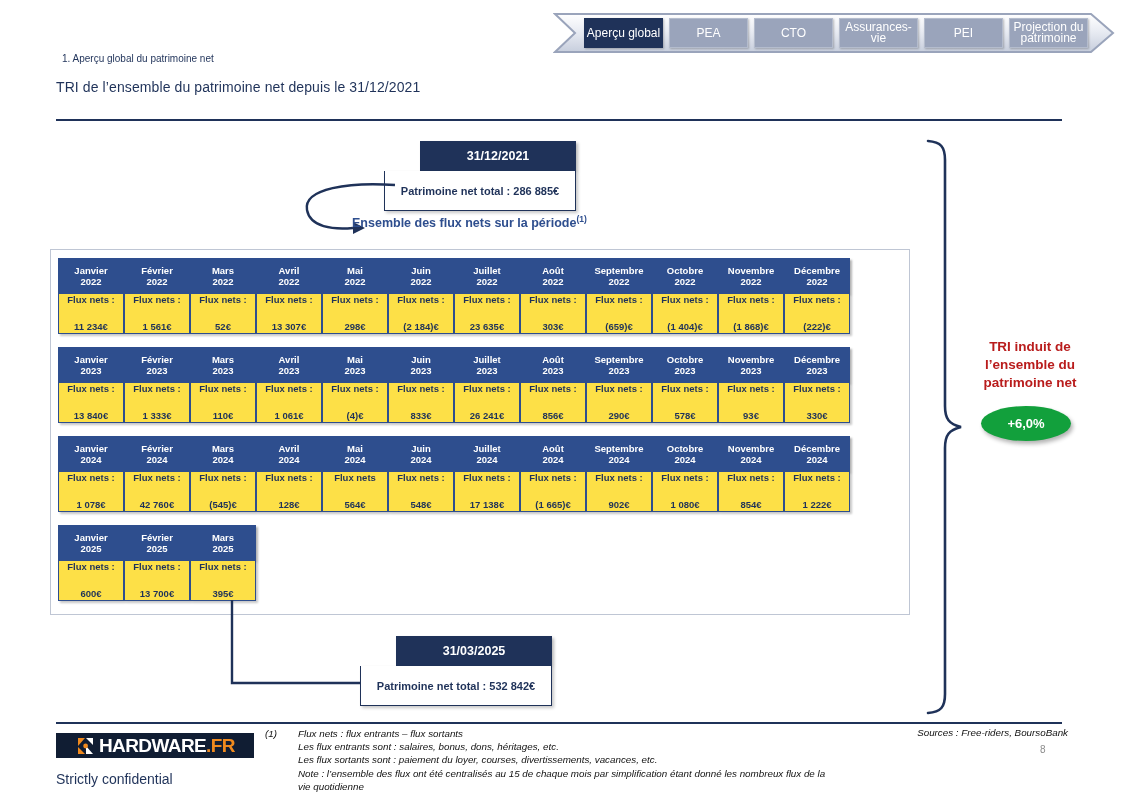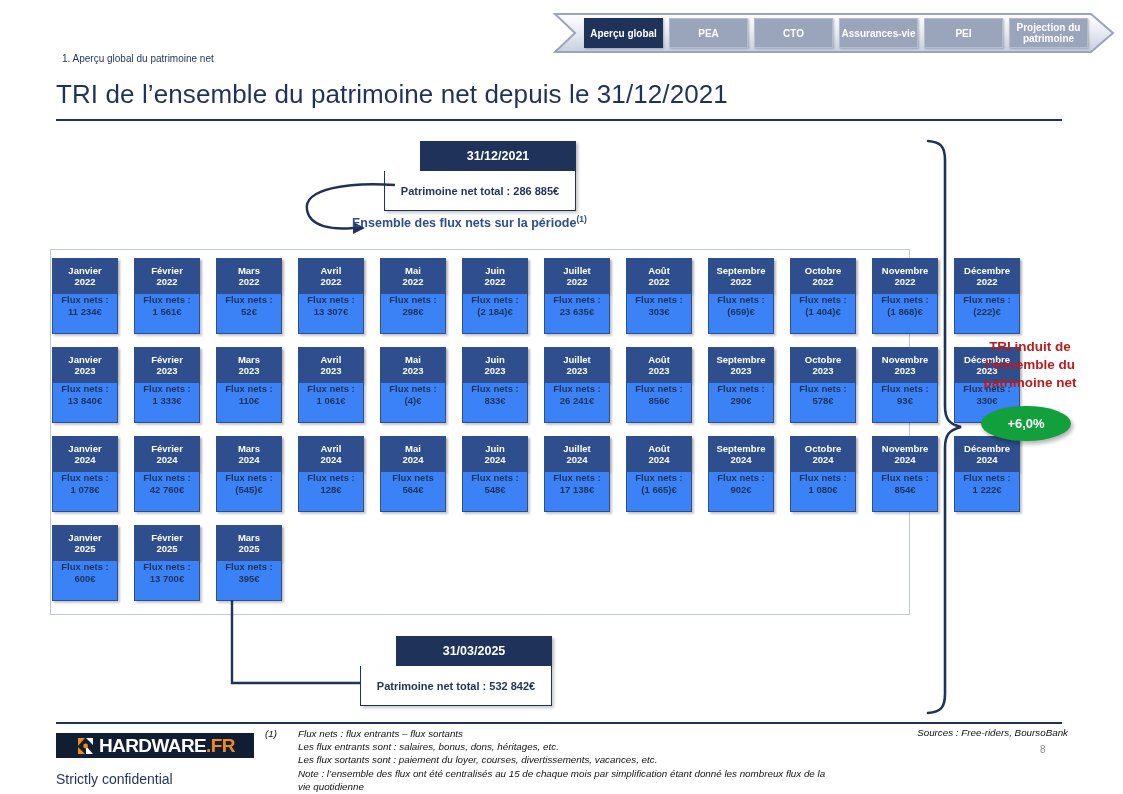--- a/index.html
+++ b/index.html
@@ -16,29 +16,29 @@
   #nav-chevron{
     left:553px;top:12px;width:562px;height:42px;
   }
   #nav-chevron svg{display:block;}
   .nav-items{
     position:absolute;left:0;top:0;width:562px;height:42px;
     display:flex;align-items:center;gap:6px;padding-left:31px;box-sizing:border-box;
   }
   .nav-item{
     width:79px;height:30px;display:flex;align-items:center;justify-content:center;
-    text-align:center;font-size:10px;font-weight:bold;line-height:11px;
+    text-align:center;font-size:12px;font-weight:normal;line-height:11px;
     color:#ffffff;background:#9aa4bb;border:1px solid #b4bccd;box-sizing:border-box;
     box-shadow:1px 1px 2px rgba(0,0,0,.25);
   }
   .nav-item.active{background:#1f3259;border-color:#1f3259;}
 
   
   #subtitle{left:62px;top:53px;font-size:10px;color:#1f3259;}
-  #page-title{left:56px;top:79px;font-size:26px;color:#1f3259;letter-spacing:.1px;}
+  #page-title{left:56px;top:79px;font-size:14px;color:#1f3259;letter-spacing:.1px;}
   #title-rule{left:56px;top:119px;width:1006px;height:2px;background:#1f3259;}
 
   
   .datecard{width:192px;}
   .datecard .dc-head{
     background:#1f3259;color:#fff;font-weight:bold;font-size:12.5px;
     height:30px;display:flex;align-items:center;justify-content:center;
     box-shadow:2px 2px 3px rgba(0,0,0,.28);
     margin-left:36px;
   }
@@ -56,30 +56,30 @@
   #flux-label sup{font-size:8.5px;}
 
   
   #arrow-curve{left:295px;top:180px;width:130px;height:60px;}
 
   
   #flux-panel{
     left:50px;top:249px;width:860px;height:366px;
     background:#fff;border:1px solid #bfc6d4;box-sizing:border-box;
   }
-  .year-row{position:absolute;left:1px;display:flex;gap:16px;}
+  .year-row{position:absolute;left:7px;display:flex;gap:0;}
   .mcell{width:66px;}
   .mcell .m-head{
     background:#2e4e8e;color:#fff;font-weight:bold;font-size:9.5px;line-height:11px;
     height:36px;display:flex;flex-direction:column;align-items:center;justify-content:center;
     box-shadow:1.5px 1.5px 2px rgba(0,0,0,.3);
   }
   .mcell .m-body{
-    background:#3b82f6;border:1px solid #2e4e8e;border-top:none;
-    height:39px;display:flex;flex-direction:column;align-items:center;justify-content:flex-start;
+    background:#fde047;border:1px solid #2e4e8e;border-top:none;
+    height:39px;display:flex;flex-direction:column;align-items:center;justify-content:space-between;
     font-weight:bold;font-size:9.5px;line-height:12px;color:#1f3259;
     box-shadow:1.5px 1.5px 2px rgba(0,0,0,.22);
   }
 
   
   #arrow-elbow{left:215px;top:600px;width:185px;height:95px;}
 
   
   #brace{left:925px;top:138px;width:45px;height:578px;}
   #tri-label{

